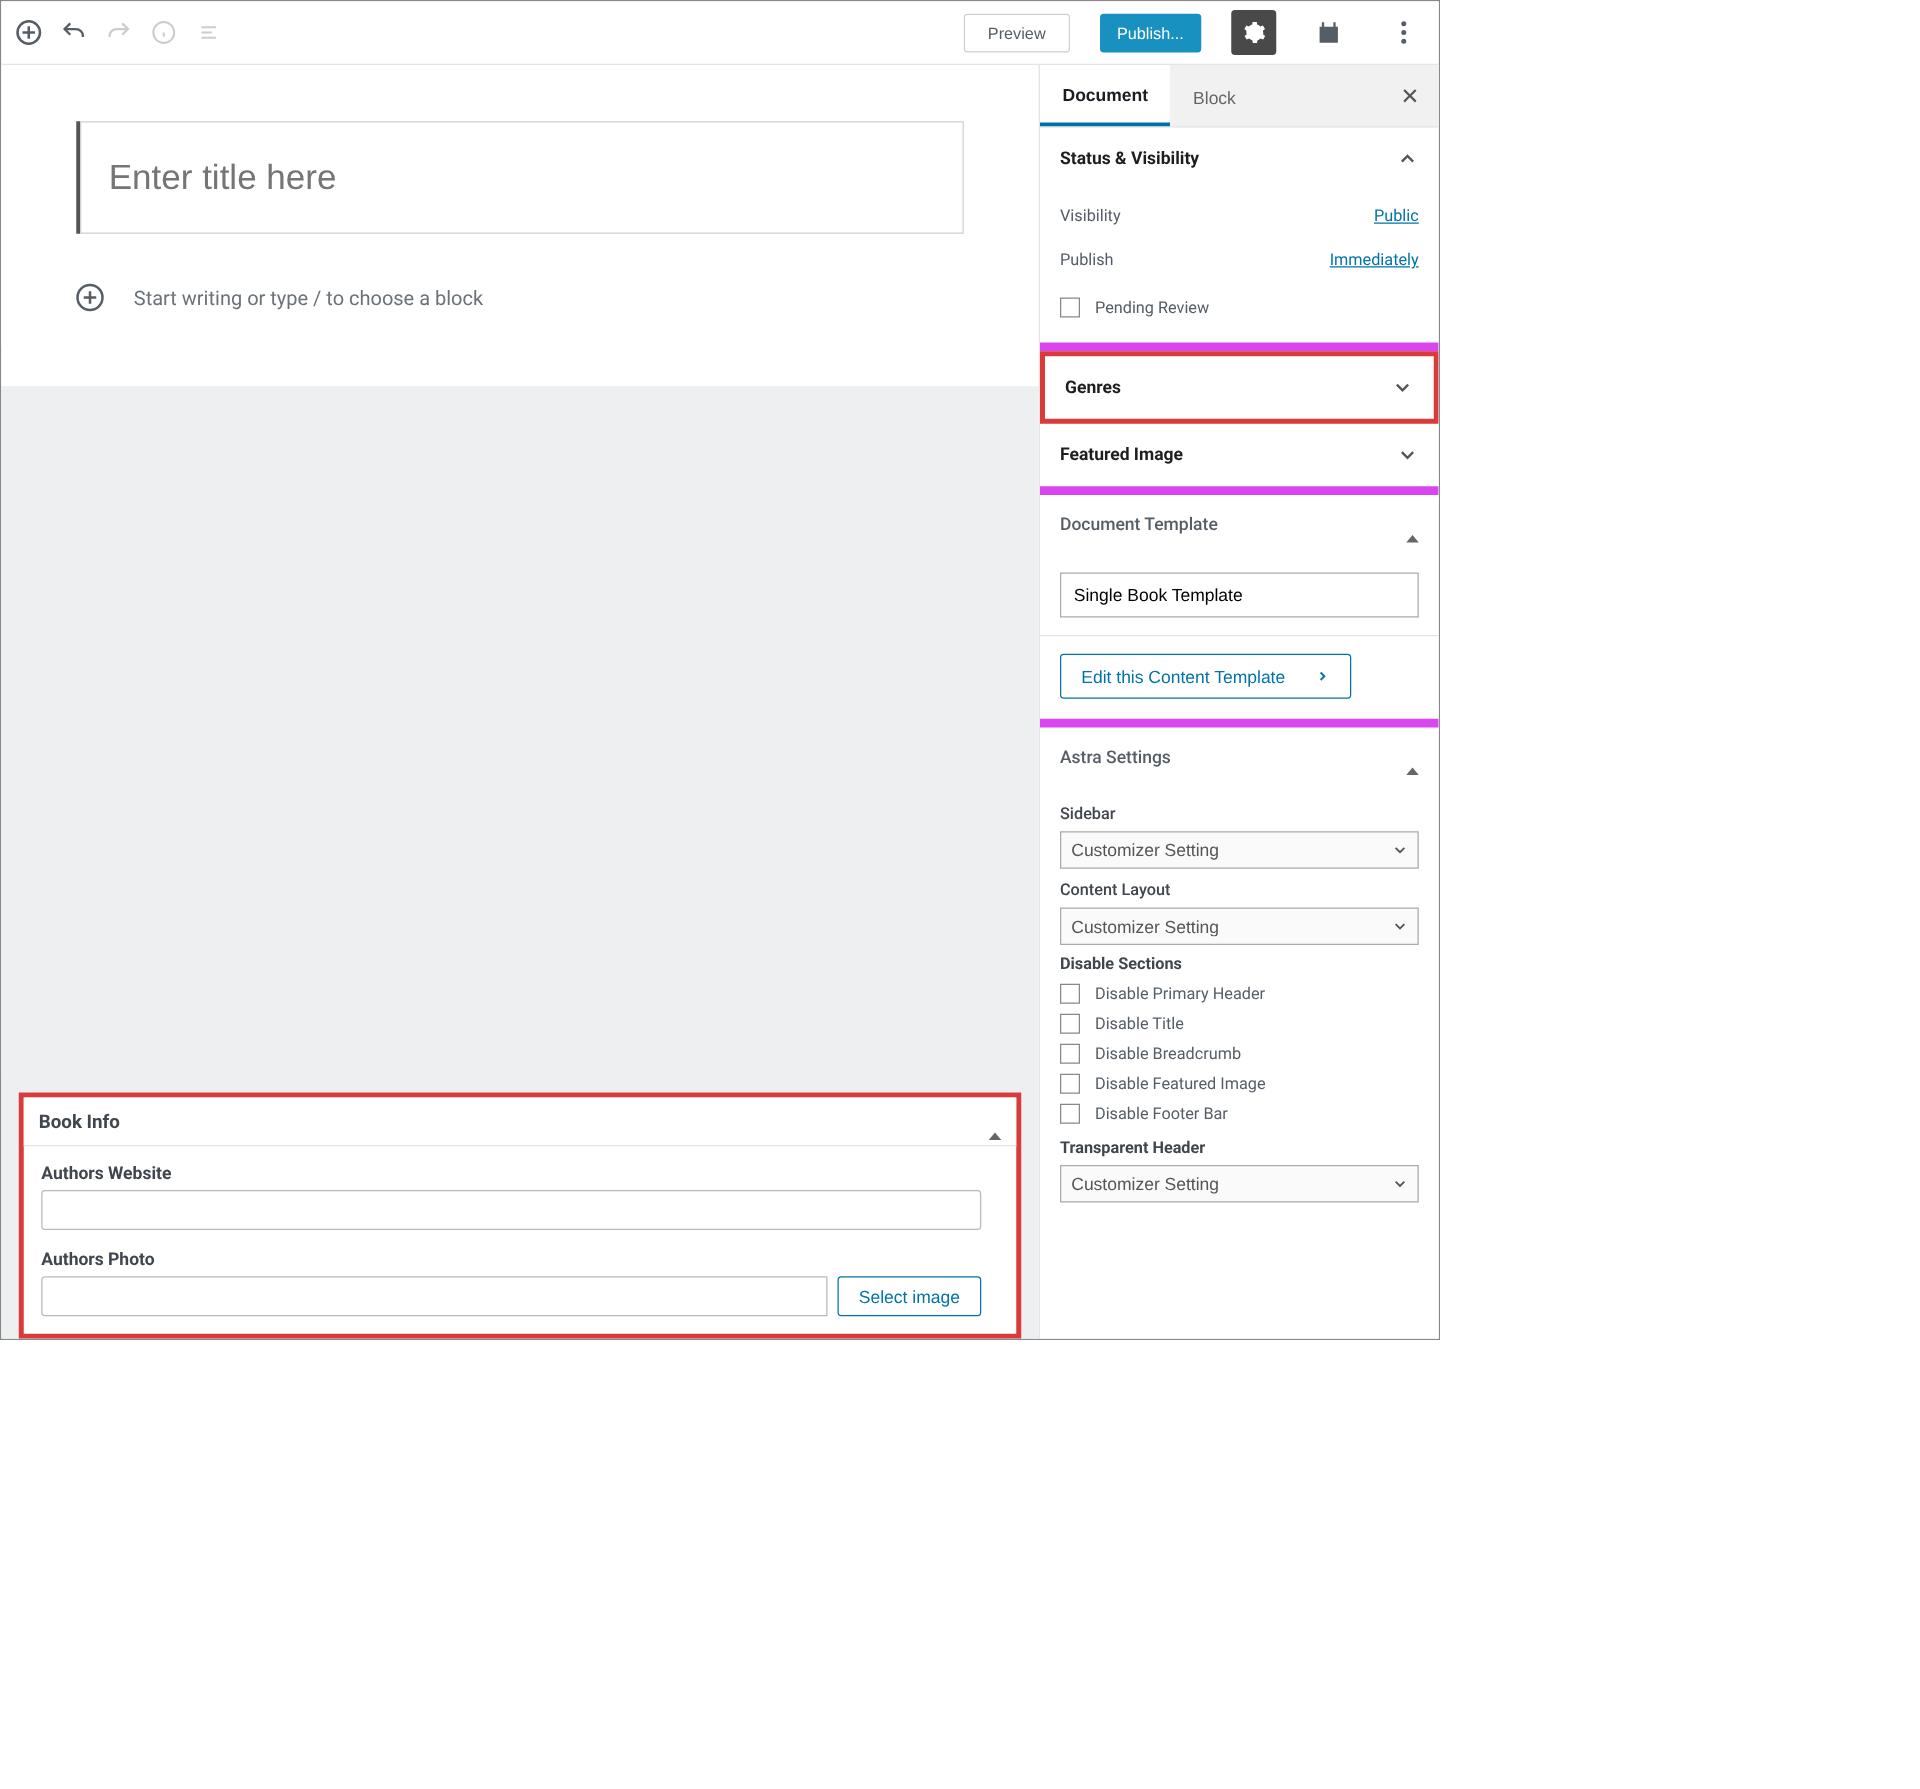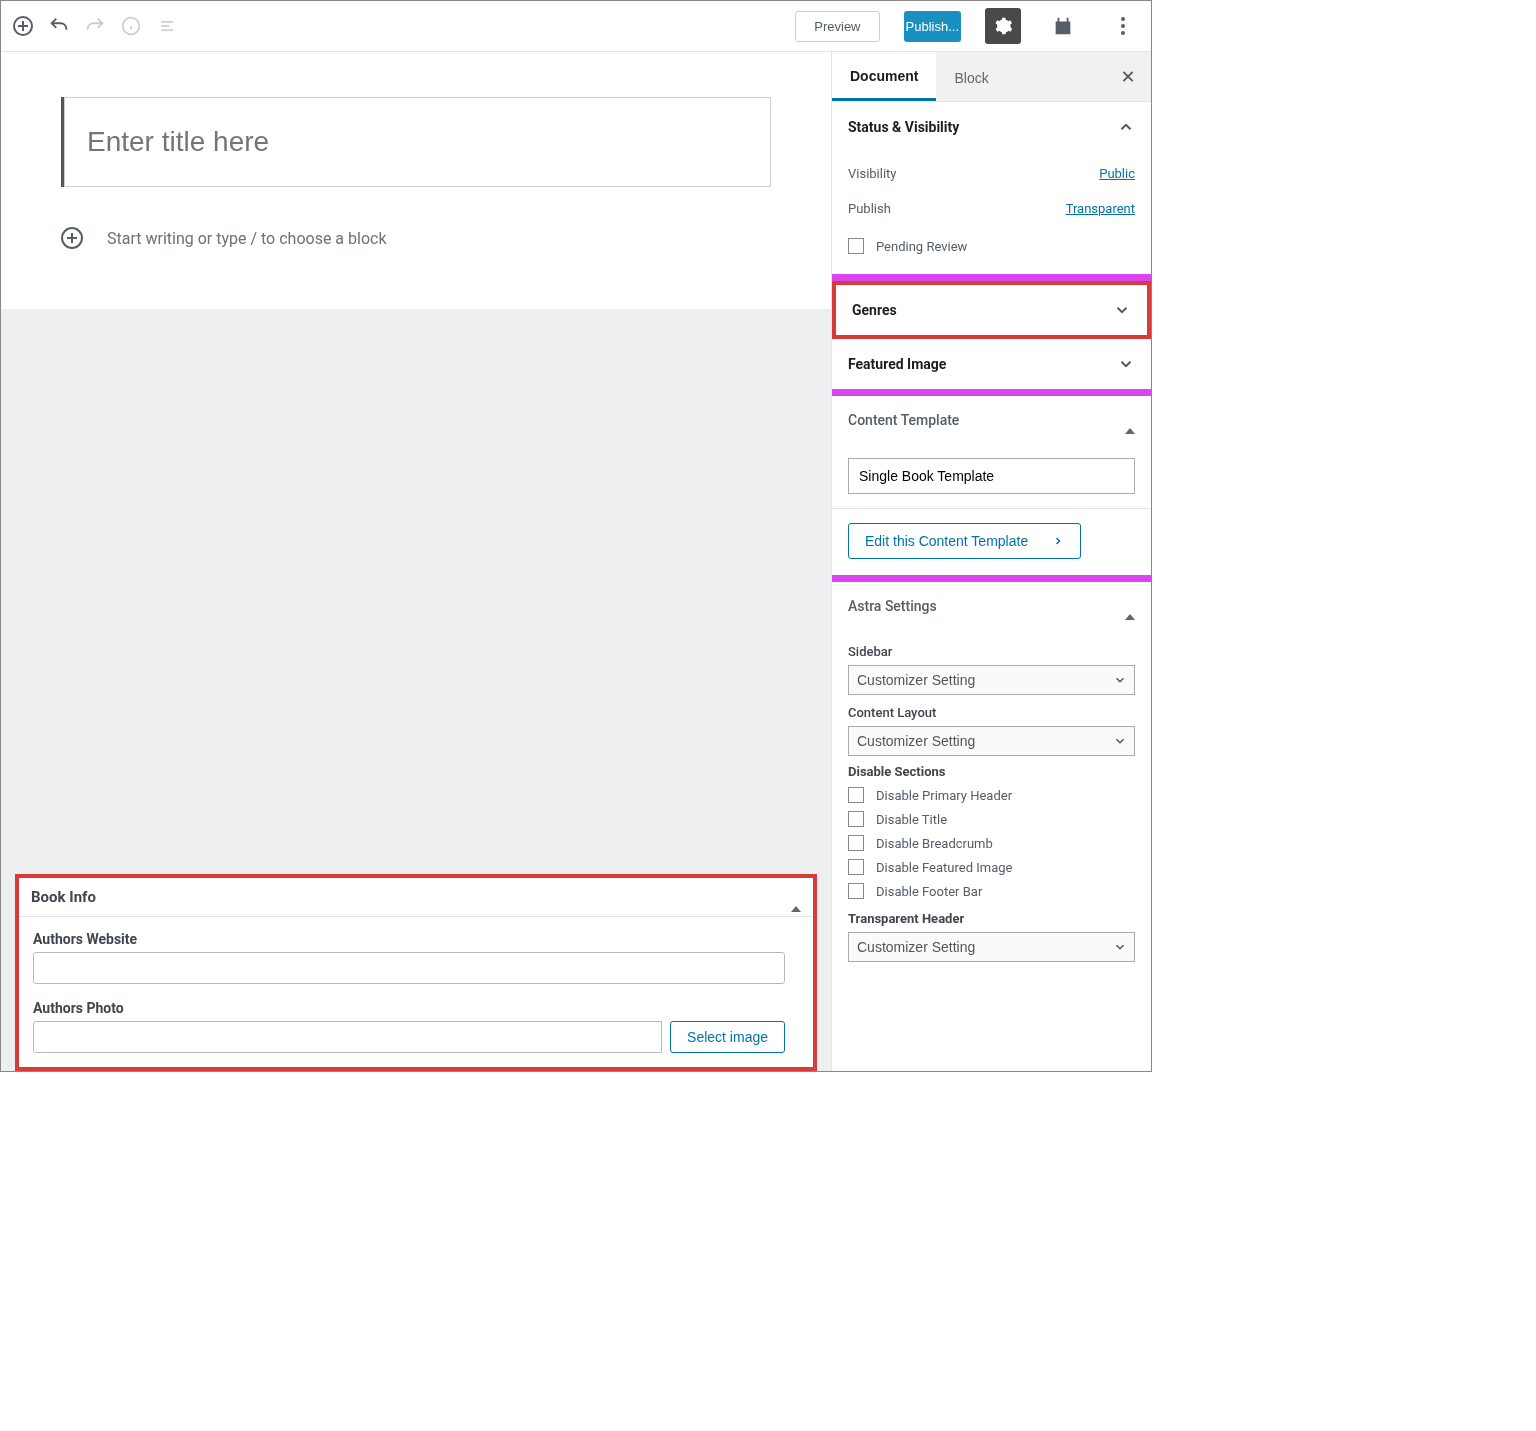--- a/index.html
+++ b/index.html
@@ -44,21 +44,21 @@
   left: 50%; top: 50%; transform: translate(-50%,-50%);
 }
 .circle-plus::before { width: 10px; height: 2px; }
 .circle-plus::after { width: 2px; height: 10px; }
 .preview-btn {
   border: 1px solid #ccd0d4; background: #fff; color: #555d66;
   padding: 7px 18px; font-size: 13px; border-radius: 3px; cursor: pointer;
 }
 .publish-btn {
   border: none; background: #0085ba; color: #fff;
-  padding: 8px 2px; font-size: 13px; border-radius: 3px; cursor: pointer;
+  padding: 8px 14px; font-size: 13px; border-radius: 3px; cursor: pointer;
   opacity: 0.9;
 }
 .gear-btn {
   width: 36px; height: 36px; background: #494949; color: #fff;
   border: none; border-radius: 3px; display:flex; align-items:center; justify-content:center;
 }
 .gear-svg { width: 20px; height: 20px; }
 .tag-icon {
   width: 22px; height: 22px; color: #555d66;
 }
@@ -346,21 +346,21 @@
             </svg>
         </span>
       </div>
       <div class="panel-body">
         <div class="prow">
           <span class="prow-label">Visibility</span>
           <a class="prow-value-link">Public</a>
         </div>
         <div class="prow">
           <span class="prow-label">Publish</span>
-          <a class="prow-value-link">Transparent</a>
+          <a class="prow-value-link">Immediately</a>
         </div>
         <div class="checkbox-row" style="padding-top:12px;">
           <span class="cb"></span>
           <span>Pending Review</span>
         </div>
       </div>
     </div>
 
     <div class="panel genres-panel">
       <div class="panel-header">
@@ -379,21 +379,21 @@
         <span class="chev">
           <svg width="18" height="18" viewBox="0 0 24 24" fill="none" stroke="currentColor" stroke-width="2.5">
               <polyline points="6 9 12 15 18 9"></polyline>
             </svg>
         </span>
       </div>
     </div>
 
     <div class="panel">
       <div class="panel-header" style="font-weight:500;color:#555d66;">
-        <span>Content Template</span>
+        <span>Document Template</span>
         <span class="chev"><span class="tri-up"></span></span>
       </div>
       <div class="panel-body">
         <input class="ct-input" type="text" value="Single Book Template" style="">
         <div class="ct-divider"></div>
         <button class="ct-edit-btn">
           <span>Edit this Content Template</span>
           <svg width="12" height="12" viewBox="0 0 24 24" fill="none" stroke="currentColor" stroke-width="3">
               <polyline points="9 6 15 12 9 18"></polyline>
             </svg>

